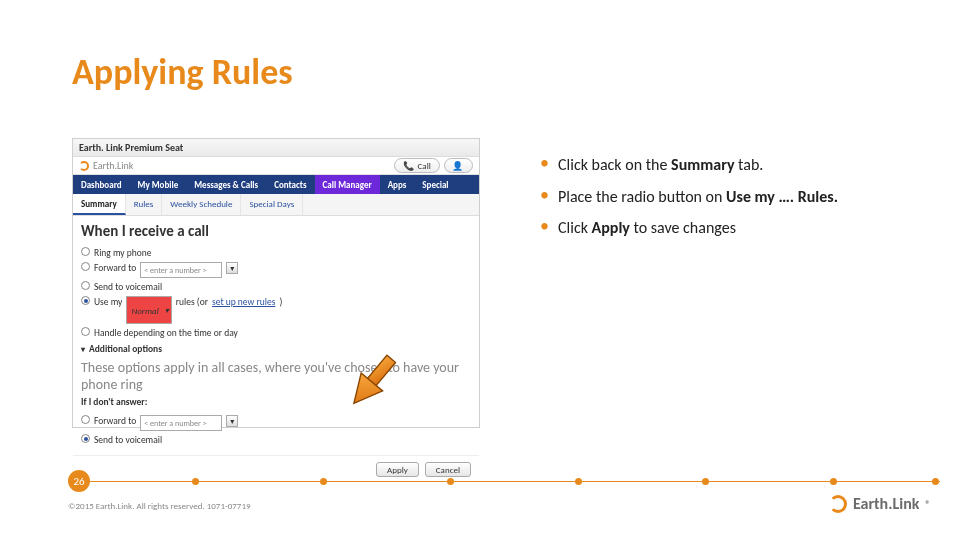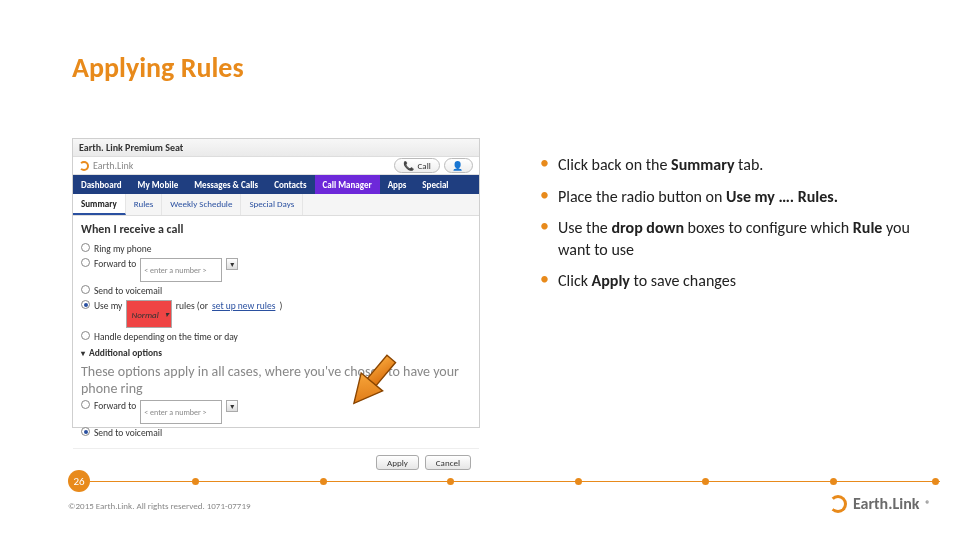--- a/index.html
+++ b/index.html
@@ -9,21 +9,21 @@
     font-family: "Segoe UI", Calibri, Arial, sans-serif;
     background: #fff;
     overflow: hidden;
     color: #222;
   }
   .slide { position: relative; width: 960px; height: 540px; }
 
   .title {
     position: absolute;
     left: 72px; top: 50px;
-    font-size: 28px;
+    font-size: 36px;
     font-weight: 700;
     color: #e88a1b;
   }
 
   .bullets {
     position: absolute;
     left: 500px; top: 138px;
     width: 420px;
     font-size: 16px;
     line-height: 1.35;
@@ -73,25 +73,25 @@
   }
   .mock .nav span { padding:4px 8px; }
   .mock .nav span.active { background:#6d28d9; }
   .mock .subnav {
     display:flex; background:#f5f5f5; border-bottom:1px solid #ddd; font-size:9px;
   }
   .mock .subnav span { padding:4px 8px; color:#2a50a0; border-right:1px solid #e5e5e5; }
   .mock .subnav span.active { background:#fff; border-bottom:2px solid #2a50a0; color:#222; font-weight:700; }
 
   .mock .panel { padding:6px 8px; }
-  .mock .lbl-strong { font-weight:700; font-size:12px; margin-bottom:4px; display:inline-block;}
+  .mock .lbl-strong { font-weight:700; font-size:15px; margin-bottom:4px; display:inline-block;}
   .mock .row { display:flex; align-items:flex-start; gap:4px; margin:3px 0; font-size:9.5px; color:#333; }
   .mock .radio { width:9px; height:9px; border:1px solid #888; border-radius:50%; background:#fff; display:inline-block; position:relative; }
   .mock .radio.sel::after { content:""; position:absolute; inset:1.5px; border-radius:50%; background:#2a50a0; }
-  .mock .tiny-input { width:82px; height:24px; border:1px solid #aaa; background:#fff; font-size:8px; padding:0 3px; color:#888; display:inline-flex; align-items:center;}
+  .mock .tiny-input { width:82px; height:16px; border:1px solid #aaa; background:#fff; font-size:8px; padding:0 3px; color:#888; display:inline-flex; align-items:center;}
   .mock .dd { width:12px; height:12px; border:1px solid #aaa; background:linear-gradient(#fff,#ddd); display:inline-flex; align-items:center; justify-content:center; font-size:8px;}
   .mock .link { color:#2a50a0; text-decoration:underline; }
   .mock .sel-normal { border:1px solid #aaa; padding:0 12px 0 4px; height:28px; display:inline-flex; align-items:center; font-size:9px; position:relative; background:#ef4444;font-style:italic;}
   .mock .sel-normal::after{ content:"▾"; position:absolute; right:2px; font-size:8px;}
   .mock .subhead { color:#888; font-size:14px; margin:4px 0 2px 0; }
   .mock .acc { font-weight:700; font-size:9.5px; display:flex; align-items:center; gap:4px; margin-top:4px;}
   .mock .acc::before{content:"▾"; font-size:8px;}
   .mock .footer-btns { display:flex; justify-content:flex-end; gap:6px; padding:6px 8px; border-top:1px solid #eee; }
   .mock .btn { font-size:9px; padding:1px 10px; border:1px solid #aaa; border-radius:3px; background:linear-gradient(#fff,#e6e6e6); }
 
@@ -135,21 +135,20 @@
 </head>
 <body>
 
 <div class="slide">
 
   <div class="title">Applying Rules</div>
 
   <ul class="bullets">
     <li><span>Click back on the <b>Summary</b> tab.</span></li>
     <li><span>Place the radio button on <b>Use my …. Rules.</b></span></li>
-    <li><span>Use the <b>drop down</b> boxes to configure which <b>Rule</b> you want to use</span></li>
     <li><span>Click <b>Apply</b> to save changes</span></li>
   </ul>
 
   <div class="mock">
     <div class="win-title">Earth. Link Premium Seat</div>
     <div class="brandbar">
       <span class="brand">
           <span class="swirl"></span>
           <span>Earth.Link</span>
         </span>
@@ -200,20 +199,23 @@
         <span>)</span>
       </div>
       <div class="row">
         <span class="radio"></span>
         <span>Handle depending on the time or day</span>
       </div>
 
       <div class="acc">Additional options</div>
       <div class="subhead">These options apply in all cases, where you've chosen to have your phone ring</div>
 
+      <div class="row">
+          <span class="lbl-strong" style="font-size:9.5px">If I don't answer:</span>
+        </div>
       <div class="row">
         <span class="radio"></span>
         <span>Forward to</span>
         <span class="tiny-input">&lt; enter a number &gt;</span>
         <span class="dd">▾</span>
       </div>
       <div class="row">
         <span class="radio sel"></span>
         <span>Send to voicemail</span>
       </div>

